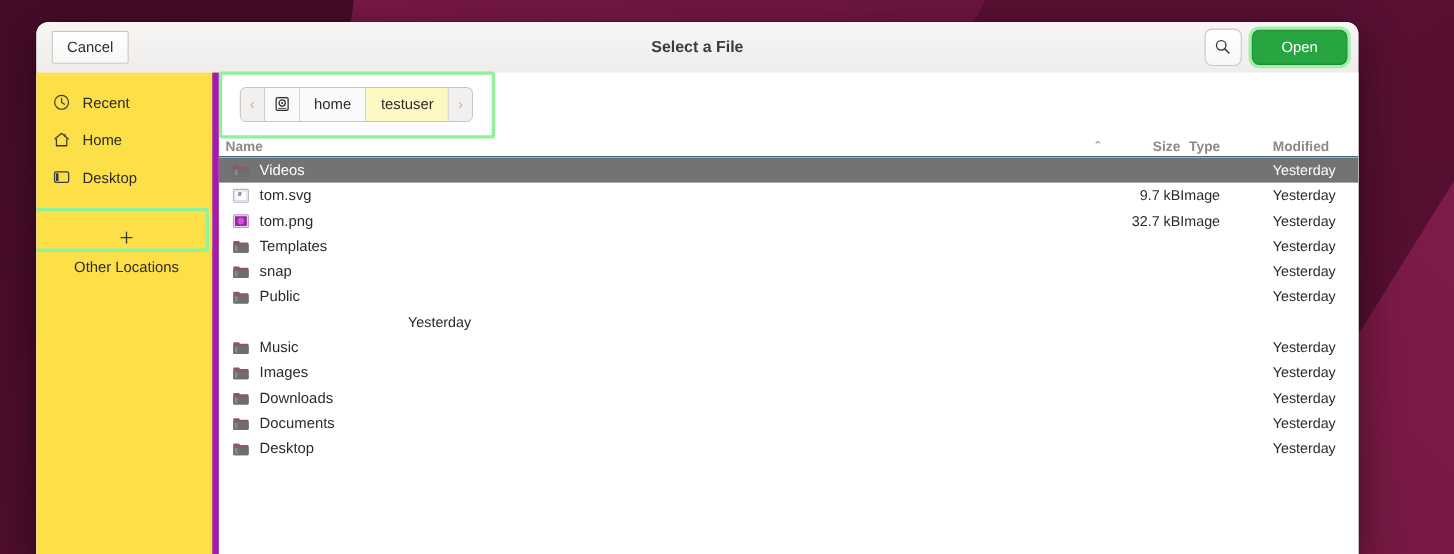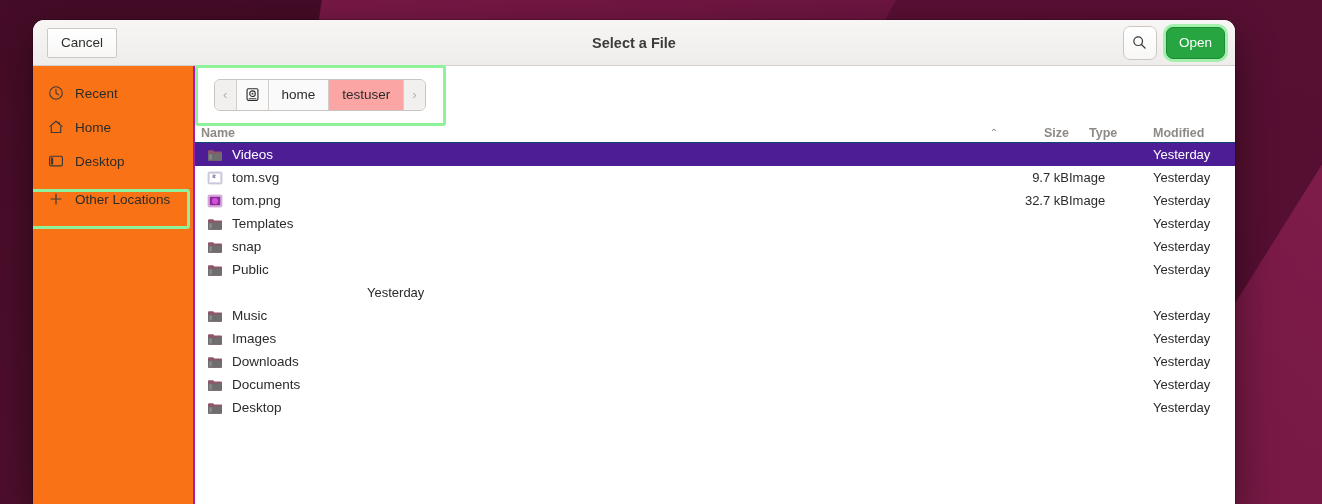--- a/index.html
+++ b/index.html
@@ -110,40 +110,40 @@
     border-radius: 7px;
     cursor: pointer;
   }
   #open-button {
     background: #26a541;
     border: 1px solid #1e8a35;
     border-radius: 7px;
     color: #ffffff;
     font-size: 13.5px;
     height: 32px;
-    padding: 0 12px;
+    padding: 0 26px;
     cursor: pointer;
     font-family: inherit;
     box-shadow: 0 0 0 3px rgba(149,240,160,.85);
   }
 
   
   #body {
     flex: 1;
     display: flex;
     min-height: 0;
     background: #ffffff;
   }
 
   
   #sidebar {
     width: 160px;
     min-width: 160px;
-    background: #f97316;
-    border-right: 2px solid #a21caf;
+    background: #fde047;
+    border-right: 6px solid #a21caf;
     padding-top: 8px;
     position: relative;
   }
   .side-item {
     display: flex;
     align-items: center;
     gap: 11px;
     height: 30px;
     padding: 0 10px 0 14px;
     font-size: 13.5px;
@@ -163,24 +163,25 @@
     width: 166px;
     height: 40px;
     border: 3px solid #8ef29a;
     border-radius: 3px;
     box-sizing: border-box;
     pointer-events: none;
     z-index: 6;
   }
   #sidebar-item-other-locations {
     position: absolute;
-    left: 0; top: 118px;
+    left: 0; top: 141px;
     width: 100%;
     box-sizing: border-box;
     margin: 0;
+    flex-direction: column;
   }
 
   
   #filearea {
     flex: 1;
     display: flex;
     flex-direction: column;
     min-width: 0;
     position: relative;
   }
@@ -226,59 +227,59 @@
     cursor: pointer;
     white-space: nowrap;
   }
   .pb-seg:last-child { border-right: none; }
   .pb-arrow {
     padding: 0 8px;
     color: #b6b0ab;
     background: #f2f0ef;
   }
   .pb-seg.active {
-    background: #fca5a5;
+    background: #fef9c3;
     color: #2b2b29;
   }
   .pb-icon { padding: 0 8px; background: #fbfafa; }
 
   
   #col-header {
     display: flex;
     align-items: center;
     height: 19px;
     min-height: 19px;
     font-size: 12.5px;
     color: #8d8a86;
     font-weight: bold;
     border-bottom: 1px solid #0c4a6e;
     background: #ffffff;
   }
   .col-name { width: 786px; padding-left: 6px; box-sizing: border-box; }
   .col-sort { width: 26px; text-align: center; font-size: 10px; color: #9a9792; }
   .col-size { width: 62px; text-align: right; box-sizing: border-box; }
-  .col-type { width: 58px; padding-left: 20px; box-sizing: border-box; }
+  .col-type { width: 58px; padding-left: 8px; box-sizing: border-box; }
   .col-mod  { width: 90px; padding-left: 26px; box-sizing: border-box; }
 
   
   #filelist {
     flex: 1;
     overflow: hidden;
     background: #ffffff;
   }
   .row {
     display: flex;
     align-items: center;
     height: 23px;
     font-size: 13.5px;
     color: #2b2b29;
     cursor: pointer;
   }
   .row.selected {
-    background: #4c1d95;
+    background: #737373;
     color: #ffffff;
   }
   .row .cell-name {
     width: 786px;
     display: flex;
     align-items: center;
     gap: 9px;
     padding-left: 12px;
     box-sizing: border-box;
     overflow: hidden;

